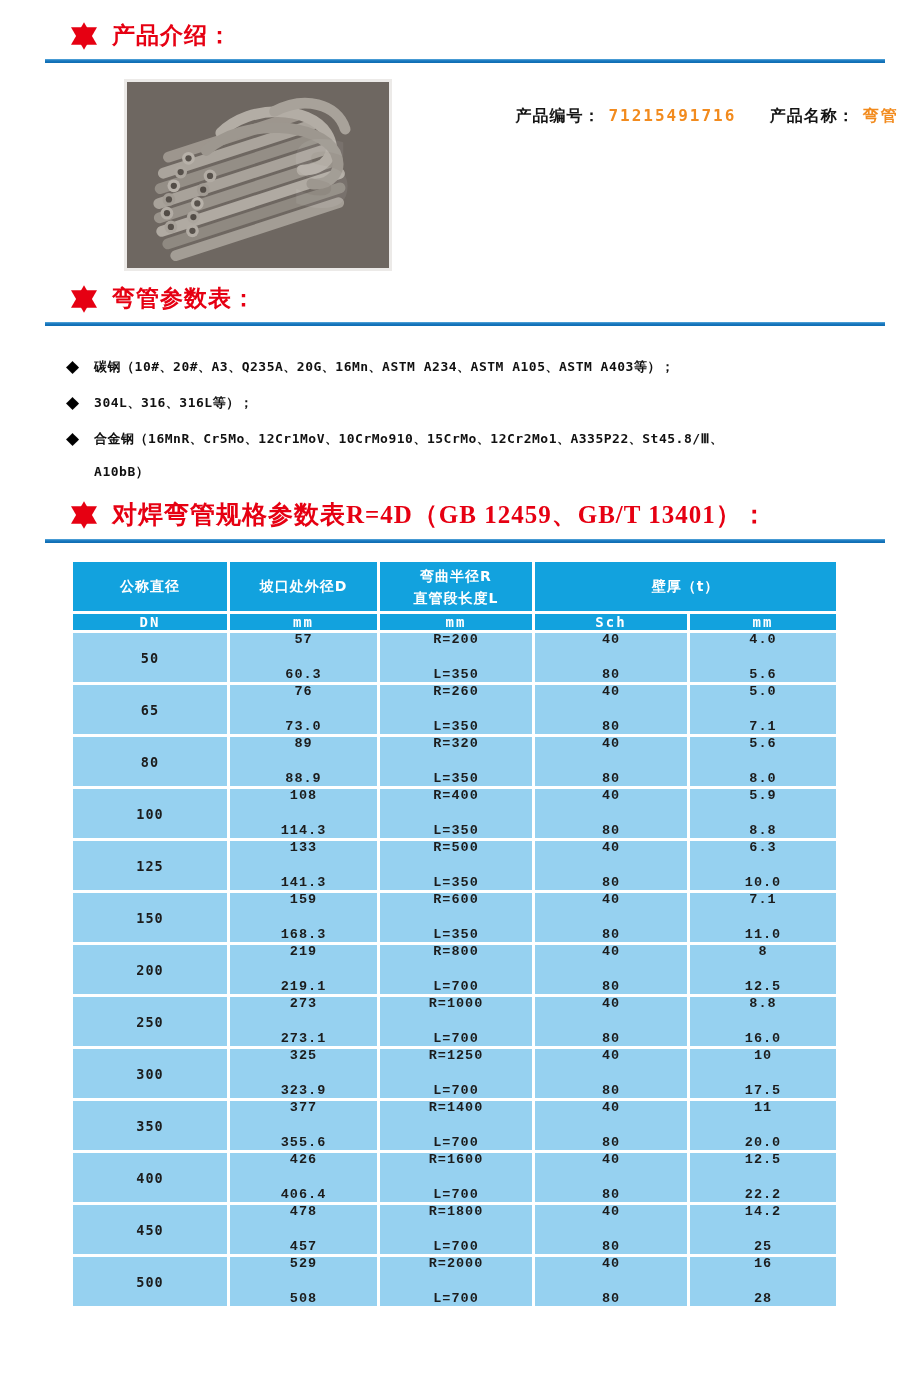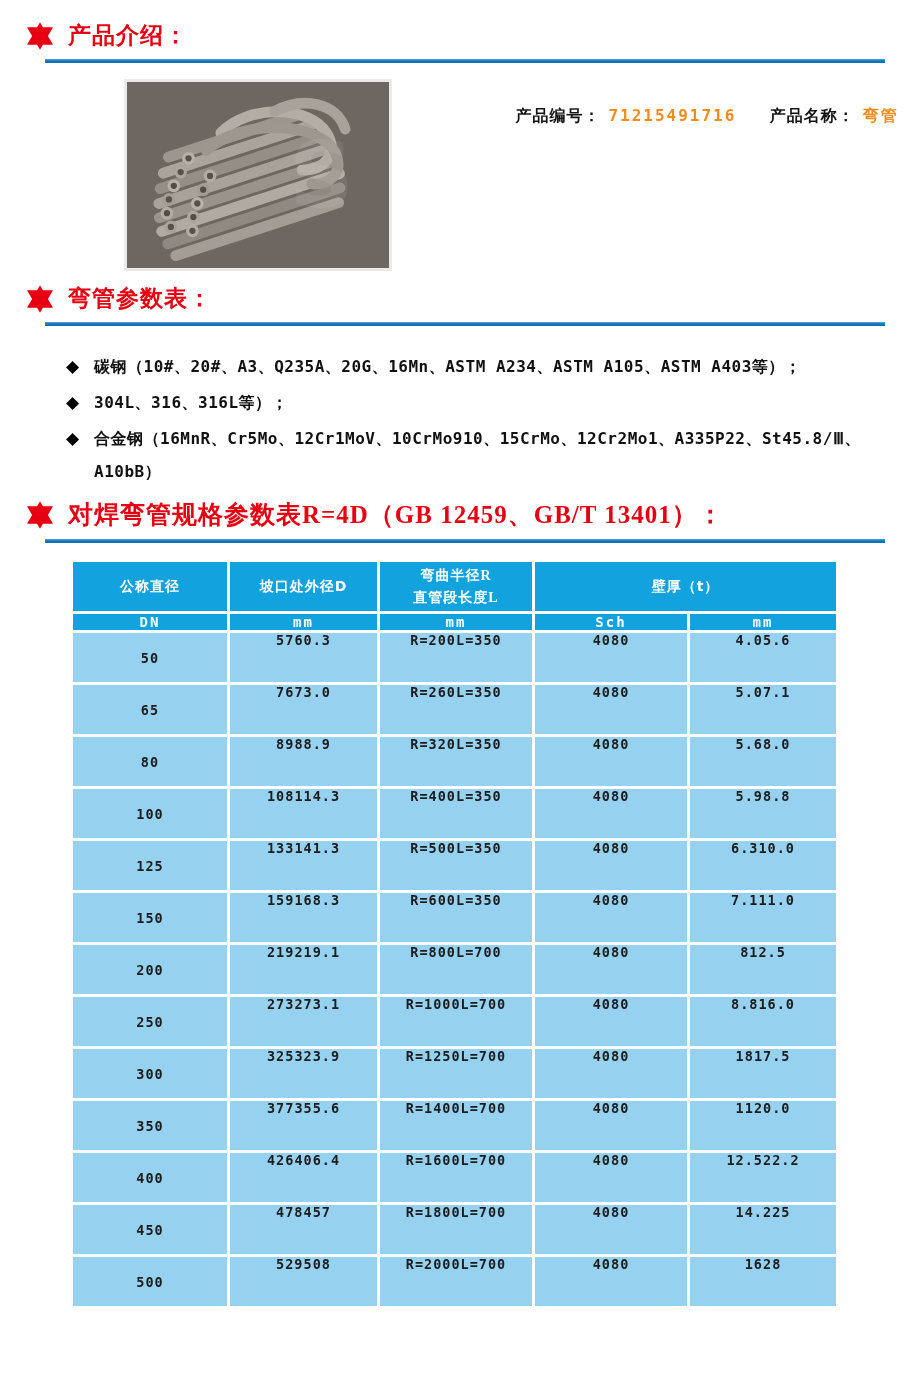--- a/index.html
+++ b/index.html
@@ -2,21 +2,21 @@
 <html><head>
 <meta charset="utf-8">
 <style>
   * { margin:0; padding:0; box-sizing:border-box; }
   html,body { background:#ffffff; }
   body {
     width:909px; height:1396px; overflow:hidden; position:relative;
     font-family:"DejaVu Sans","Liberation Sans",sans-serif;
   }
   
-  .sec-head { display:flex; align-items:center; gap:13px; padding-left:25px; }
+  .sec-head { display:flex; align-items:center; gap:13px; padding-left:69px; }
   .star { width:30px; height:30px; color:#e60012; flex:0 0 auto; }
   .star svg { width:100%; height:100%; display:block; }
   .sec-title {
     color:#e60012; font-weight:bold; font-size:23px; letter-spacing:1px;
     font-family:"DejaVu Sans","Liberation Sans",sans-serif;
   }
   .sec-title.big { font-size:25px; font-family:"Liberation Serif","DejaVu Serif",serif;text-align:right; }
   .rule {
     height:4px; margin:8px 24px 0 45px;
     background:linear-gradient(180deg,#5aa9dc 0%,#1777be 45%,#0f6cb2 100%);
@@ -36,40 +36,40 @@
   .field .lab { color:#141414; letter-spacing:1px; }
   .field .val {
     color:#f28b1e; margin-left:8px; letter-spacing:2px;
     font-family:"DejaVu Sans Mono","Liberation Mono",monospace;
   }
   
   .materials { margin:24px 45px 0 66px; }
   .material { display:flex; align-items:flex-start; margin-bottom:3px; }
   .bullet { font-size:17px; line-height:33px; color:#000; margin-right:15px; flex:0 0 auto; }
   .mat-text {
-    font-size:16px; font-weight:bold; color:#111; line-height:33px; letter-spacing:0.5px;
+    font-size:13px; font-weight:bold; color:#111; line-height:33px; letter-spacing:0.5px;
     font-family:"DejaVu Sans Mono","Liberation Mono",monospace;
   }
   
   table.spec {
     width:766px; margin:16px 0 0 70px; border-collapse:collapse; table-layout:fixed;
   }
   table.spec th, table.spec td { border:3px solid #ffffff; padding:0; text-align:center; }
   table.spec th {
     background:#12a2de; color:#ffffff; font-weight:bold; font-size:14px; letter-spacing:1px;
   }
   tr.h1 th { height:52px; }
   tr.h2 th { height:18px; font-size:14px; letter-spacing:2px;
     font-family:"DejaVu Sans Mono","Liberation Mono",monospace; }
   table.spec td {
     background:#96d1f0; height:49px; color:#1c1c1c; font-weight:bold; font-size:13.5px;
     font-family:"DejaVu Sans Mono","Liberation Mono",monospace; letter-spacing:1px;
   }
-  .hdr2line div { line-height:22px;font-family:Liberation Serif, serif; }
-  .cell2 { display:flex; flex-direction:row; justify-content:center; height:49px; }
+  .hdr2line div { line-height:22px; }
+  .cell2 { display:flex; flex-direction:column; justify-content:space-between; height:49px;font-family:Liberation Mono, monospace; }
   .cell2 div { line-height:14px; }
 </style>
 </head>
 <body>
 
 <svg width="0" height="0" style="position:absolute">
   <defs>
     <g id="hexstar">
       <polygon points="12,1 22.4,19 1.6,19"></polygon>
       <polygon points="12,23 1.6,5 22.4,5"></polygon>
@@ -455,21 +455,21 @@
           </div>
     </td>
     <td>
       <div class="cell2">
             <div>40</div>
             <div>80</div>
           </div>
     </td>
     <td>
       <div class="cell2">
-            <div>18</div>
+            <div>10</div>
             <div>17.5</div>
           </div>
     </td>
   </tr>
 
   <tr>
     <td>350</td>
     <td>
       <div class="cell2">
             <div>377</div>

